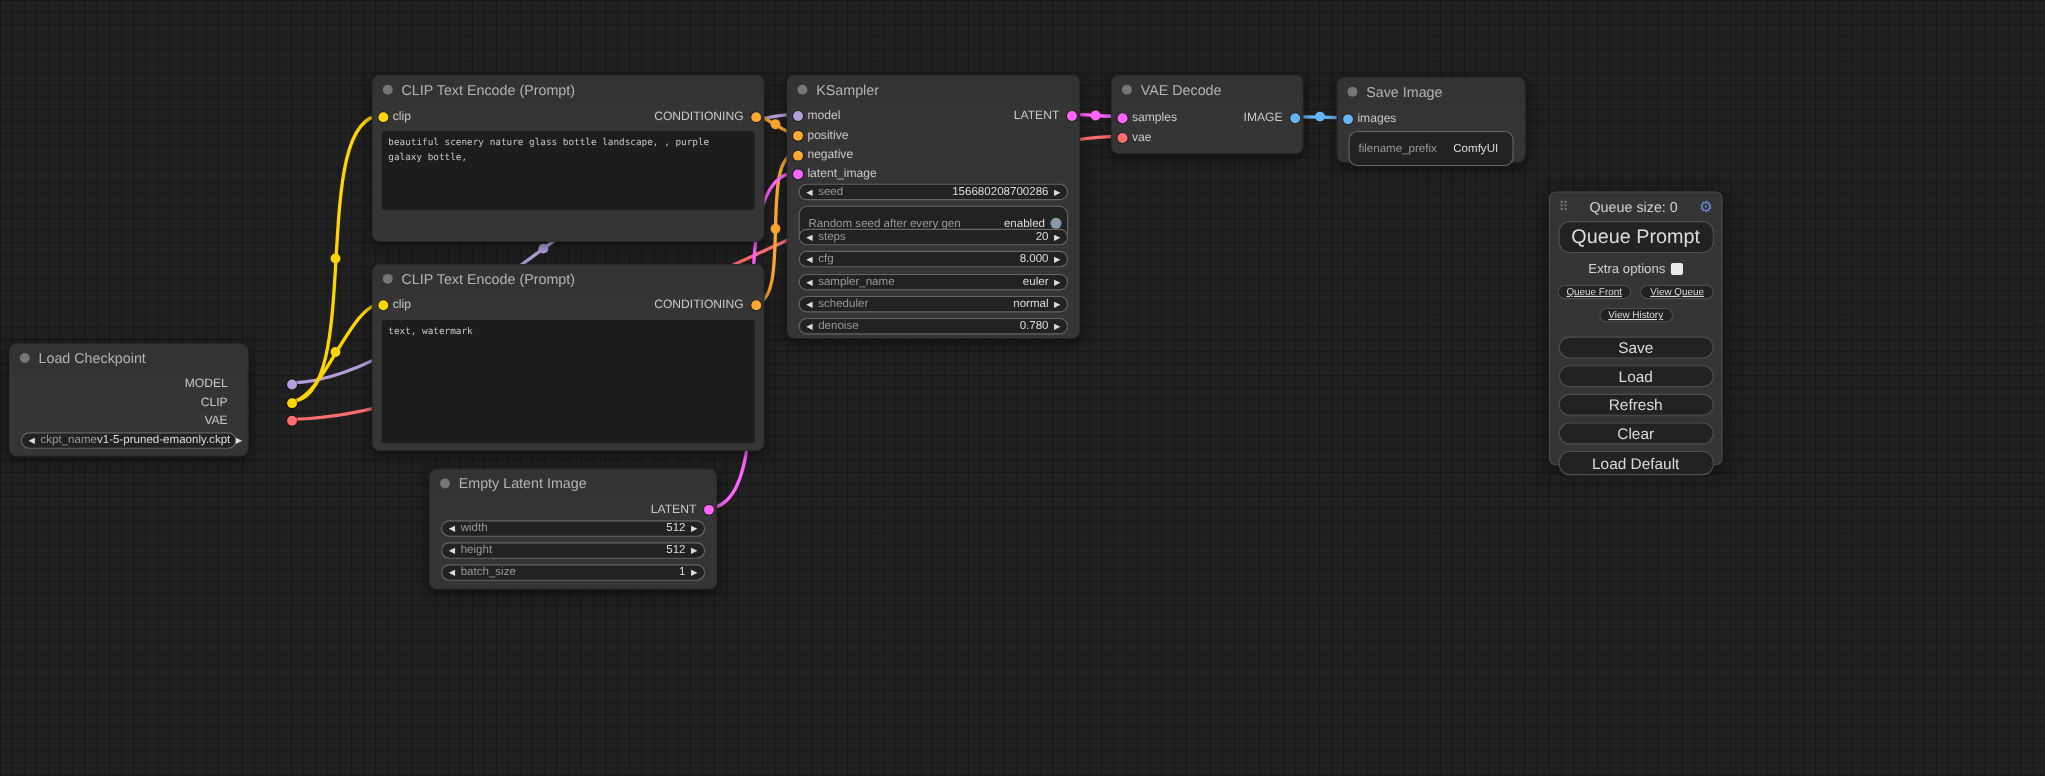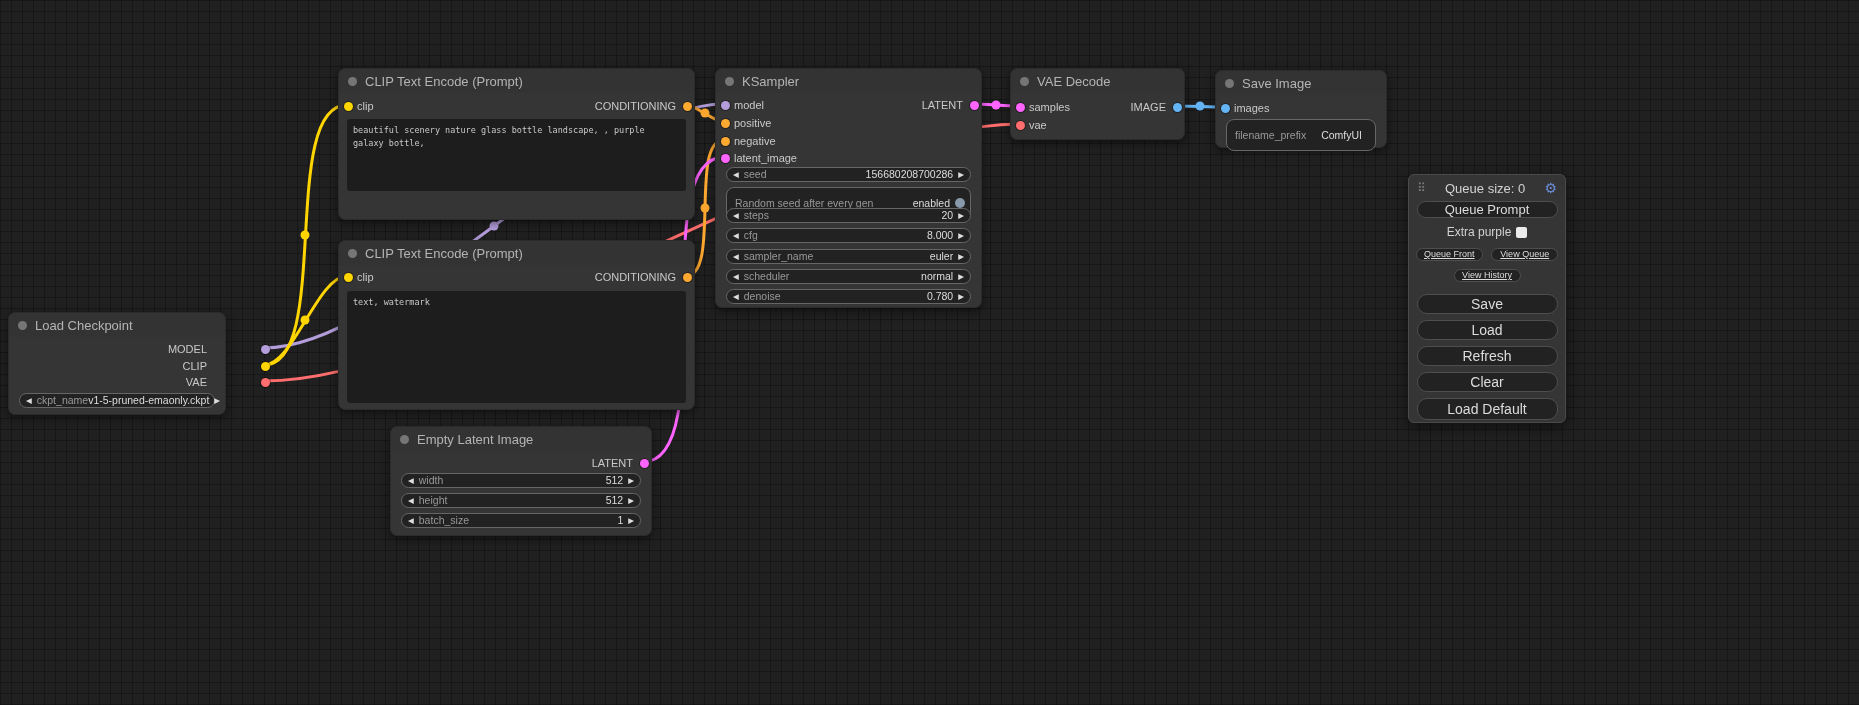--- a/index.html
+++ b/index.html
@@ -66,21 +66,21 @@
   }
   .menu-header { display:flex; align-items:center; height:26px; padding:0 8px; color:#d2d2d2; font-size:13px; }
   .drag { color:#7c7c7c; font-size:12px; cursor:grab; }
   .qsize { flex:1; text-align:center; }
   .gear { color:#6b8cd6; font-size:14px; cursor:pointer; }
   .mbtn {
     display:block; margin:0 auto; background:#222; border:1px solid #4e4e4e;
     border-radius:10px; color:#dcdcdc; font-family:inherit; text-align:center;
     padding:0; cursor:pointer;
   }
-  .mbtn.qp   { width:141px; height:17px; font-size:13px; }
+  .mbtn.qp   { width:141px; height:29px; font-size:18px; }
   .mbtn.big  { width:141px; height:20px; font-size:14px; margin-top:6px; }
   .mbtn.gap  { margin-top:12px; }
   .mbtn.tall { height:22px; }
   .mbtn.small { display:inline-block; width:67px; height:13px; font-size:9px; line-height:11px; border-radius:7px; margin:0 2px;text-decoration:underline; }
   .extra-row { display:flex; justify-content:center; align-items:center; gap:5px; color:#d2d2d2; font-size:12px; margin:7px 0 4px; }
   .cb { width:11px; height:11px; background:#ebebeb; border-radius:2px; display:inline-block; cursor:pointer; }
   .small-row { text-align:center; margin-top:3px; }
 </style>
 </head>
 <body>
@@ -268,21 +268,21 @@
   </div>
 
   <div id="menu">
     <div class="menu-header">
       <span class="drag">⠿</span>
       <span class="qsize">Queue size: 0</span>
       <span class="gear">⚙</span>
     </div>
     <button class="mbtn qp">Queue Prompt</button>
     <div class="extra-row">
-      <span>Extra purple</span>
+      <span>Extra options</span>
       <span class="cb"></span>
     </div>
     <div class="small-row">
       <button class="mbtn small">Queue Front</button>
       <button class="mbtn small">View Queue</button>
     </div>
     <div class="small-row">
       <button class="mbtn small">View History</button>
     </div>
     <button class="mbtn big gap">Save</button>

